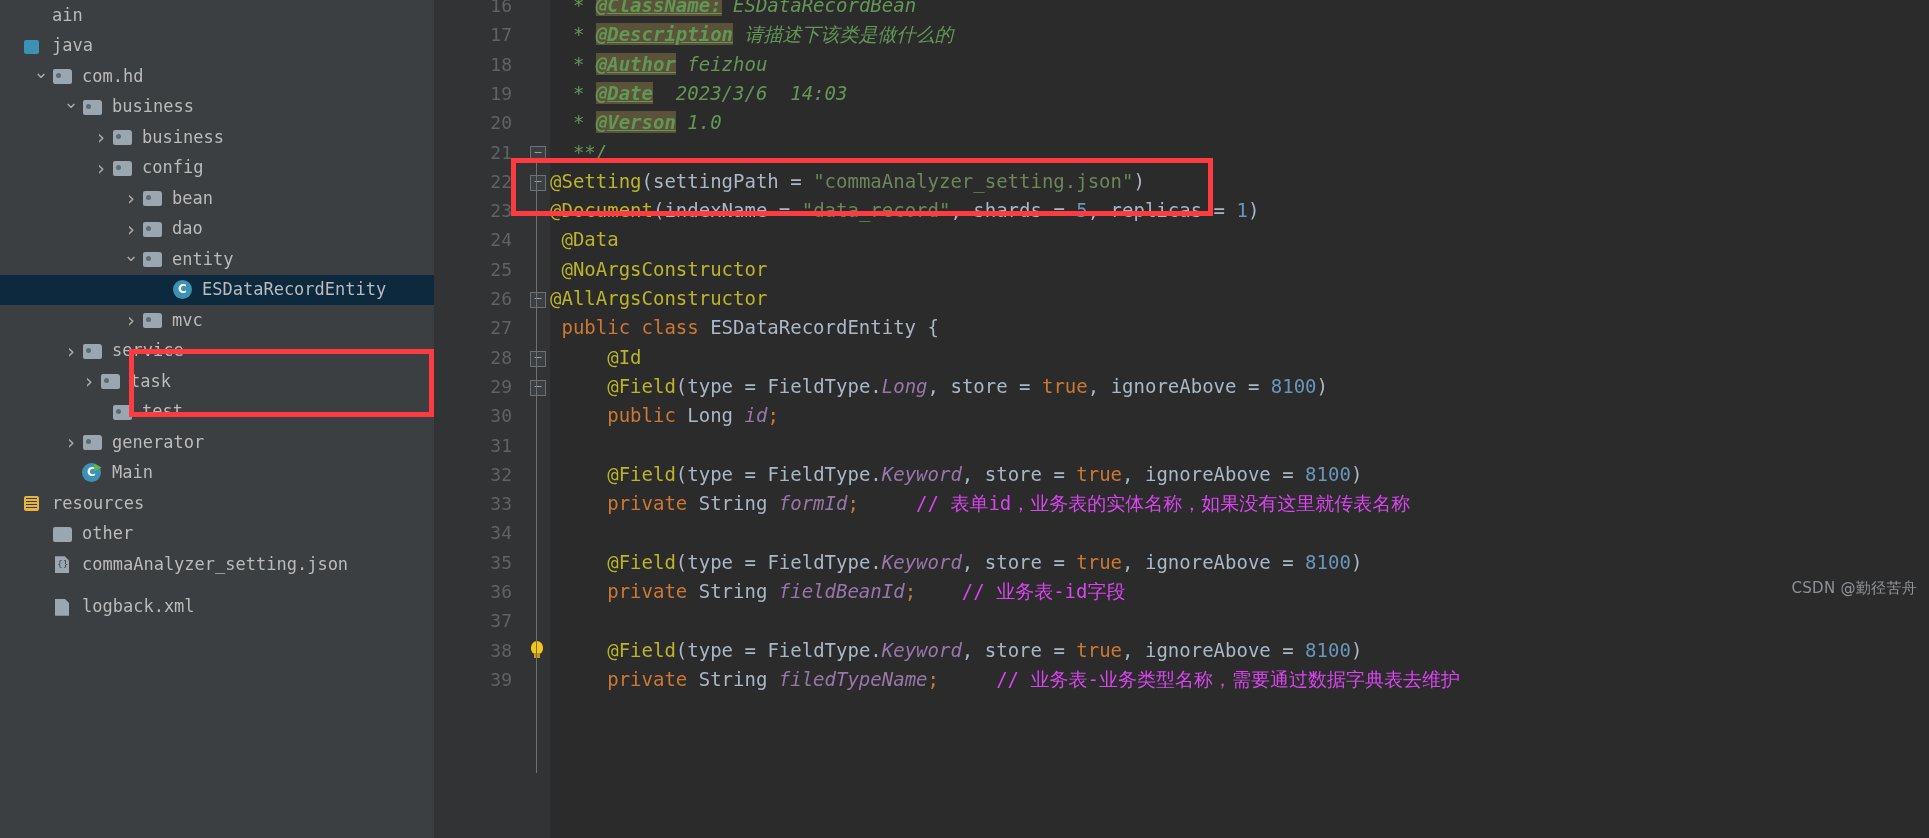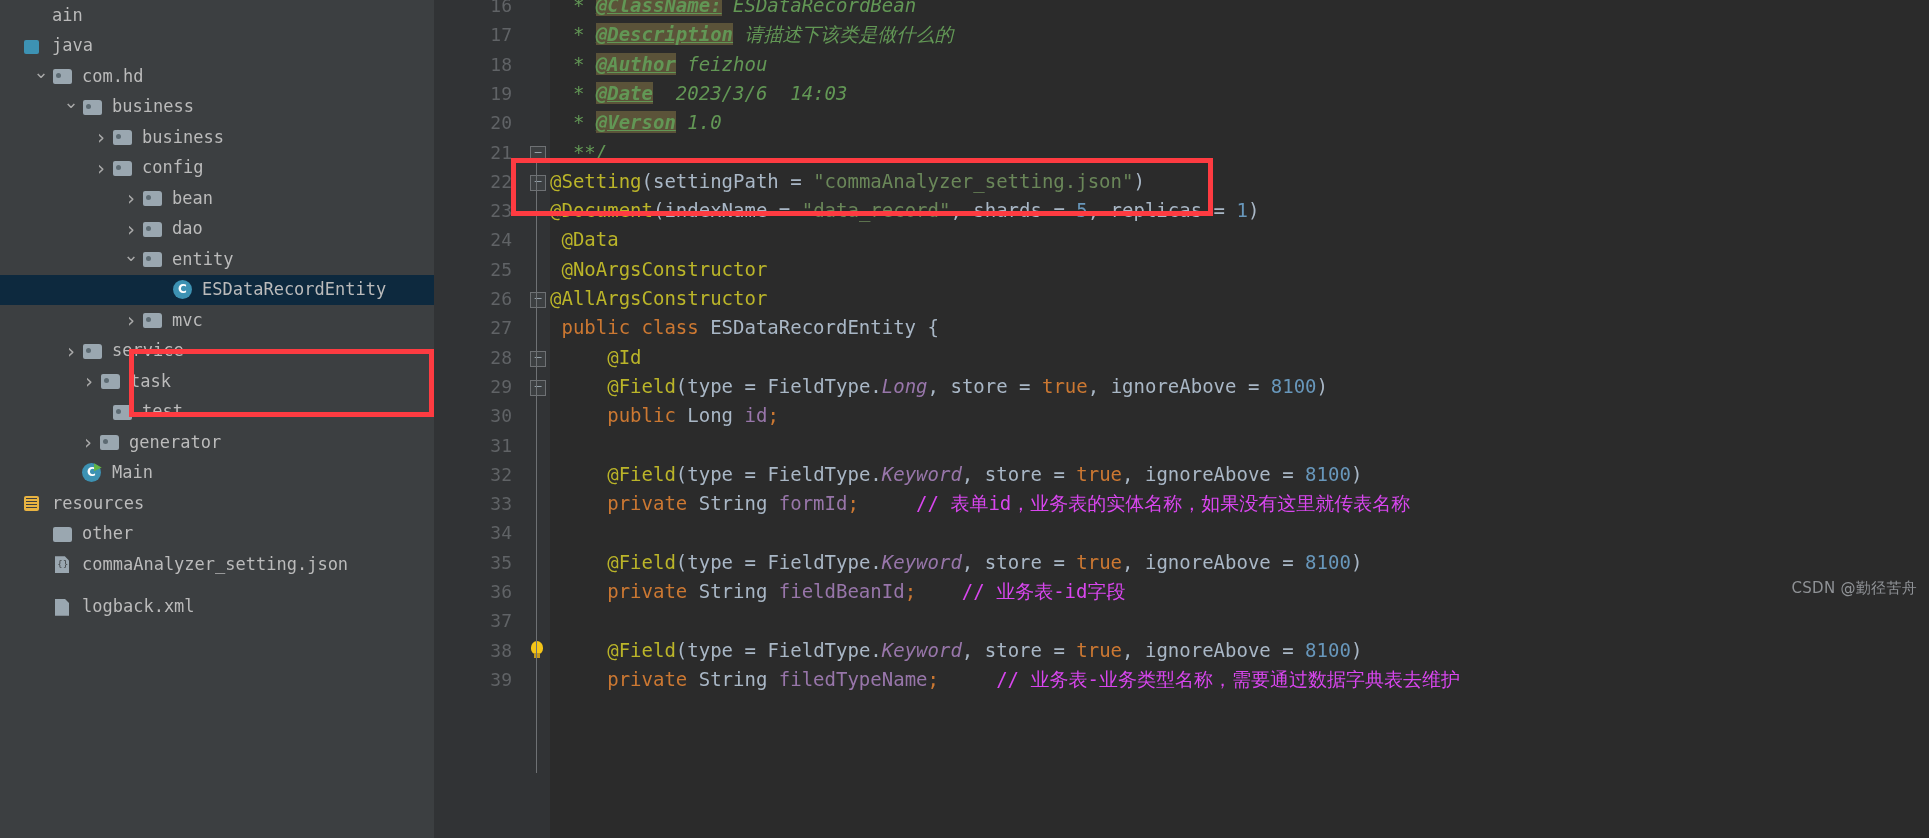--- a/index.html
+++ b/index.html
@@ -211,21 +211,21 @@
   }
   
   .kw        { color: #cc7832; }
   .ann       { color: #bbb529; }
   .str       { color: #6a8759; }
   .num       { color: #6897bb; }
   .cmt       { color: #d946ef; }
   .jdoc      { color: #629755; font-style: italic; }
   .jdoc-tag  { color: #629755; font-style: italic; font-weight: bold; text-decoration: underline; background: #5b5339; }
   .ident     { color: #a9b7c6; }
-  .field     { color: #9876aa; }
+  .field     { color: #9876aa; font-style: italic; }
   .ctype     { color: #a9b7c6; }
   .italic-t  { color: #9876aa; font-style: italic; }
   .cls       { color: #a9b7c6; }
 
   
   .fold {
     position: absolute;
     left: 96px;
     width: 14px; height: 14px;
     border: 1px solid #6e7174;
@@ -359,21 +359,21 @@
         <div class="tree-row" style="padding-left: 78px;">
           <span class="arrow right"></span>
           <span class="tree-icon ic-folder"></span>
           <span class="tree-label">task</span>
         </div>
         <div class="tree-row" style="padding-left: 90px;">
           <span class="arrow "></span>
           <span class="tree-icon ic-folder"></span>
           <span class="tree-label">test</span>
         </div>
-        <div class="tree-row" style="padding-left: 33px; margin-left: 44px;">
+        <div class="tree-row" style="padding-left: 60px;">
           <span class="arrow right"></span>
           <span class="tree-icon ic-folder"></span>
           <span class="tree-label">generator</span>
         </div>
         <div class="tree-row" style="padding-left: 60px;">
           <span class="arrow "></span>
           <span class="tree-icon ic-main"></span>
           <span class="tree-label">Main</span>
         </div>
         <div class="tree-row" style="padding-left: 0px;">

